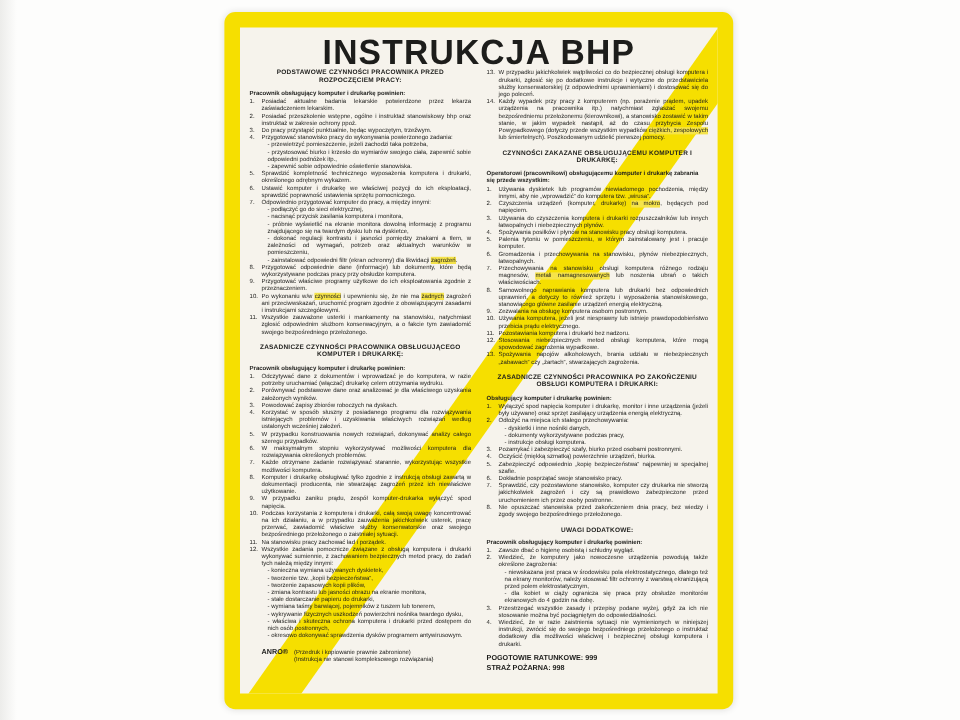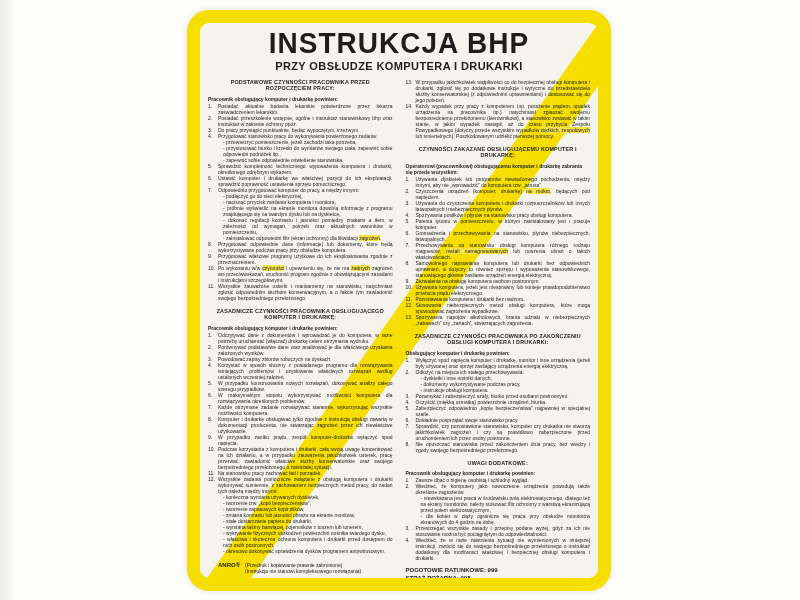--- a/index.html
+++ b/index.html
@@ -12,21 +12,21 @@
   body{
     width:800px;height:600px;overflow:hidden;
     background:linear-gradient(to right,#ececea 0px,#fdfdfc 14px);
     font-family:"Liberation Sans","DejaVu Sans",sans-serif;
     color:var(--ink);
   }
   .stage{position:relative;width:800px;height:600px;}
   .poster{
     position:absolute;left:187px;top:10px;width:398px;height:555px;
     border:13px solid var(--yellow);
-    border-radius:22px;
+    border-radius:9px;
     background:var(--paper);
     overflow:hidden;
     box-shadow:0 0 6px rgba(0,0,0,0.12);
   }
   .band{
     position:absolute;left:-134px;top:272px;width:700px;height:36px;
     background:var(--yellow);
     transform:rotate(-54.8deg);
     z-index:0;
   }
@@ -58,21 +58,20 @@
   .emerg{margin-top:6px;font-weight:bold;font-size:6px;line-height:7.5px;}
 </style>
 </head>
 <body>
 
 <div class="stage">
   <div class="poster">
     <div class="band"></div>
     <div class="inner">
       <div class="title">INSTRUKCJA BHP</div>
-      <div class="subtitle">PRZY OBSŁUDZE KOMPUTERA I DRUKARKI</div>
       <div class="cols">
         <div class="col">
             <div class="sec-header">PODSTAWOWE CZYNNOŚCI PRACOWNIKA PRZED ROZPOCZĘCIEM PRACY:</div>
             <div class="intro">Pracownik obsługujący komputer i drukarkę powinien:</div>
             <div class="item"><span class="n">1.</span><span>Posiadać aktualne badania lekarskie potwierdzone przez lekarza zaświadczeniem lekarskim.</span></div>
             <div class="item"><span class="n">2.</span><span>Posiadać przeszkolenie wstępne, ogólne i instruktaż stanowiskowy bhp oraz instruktaż w zakresie ochrony ppoż.</span></div>
             <div class="item"><span class="n">3.</span><span>Do pracy przystąpić punktualnie, będąc wypoczętym, trzeźwym.</span></div>
             <div class="item"><span class="n">4.</span><span>Przygotować stanowisko pracy do wykonywania powierzonego zadania:</span></div>
             <div class="sub">- przewietrzyć pomieszczenie, jeżeli zachodzi taka potrzeba,</div>
             <div class="sub">- przystosować biurko i krzesło do wymiarów swojego ciała, zapewnić sobie odpowiedni podnóżek itp.,</div>

